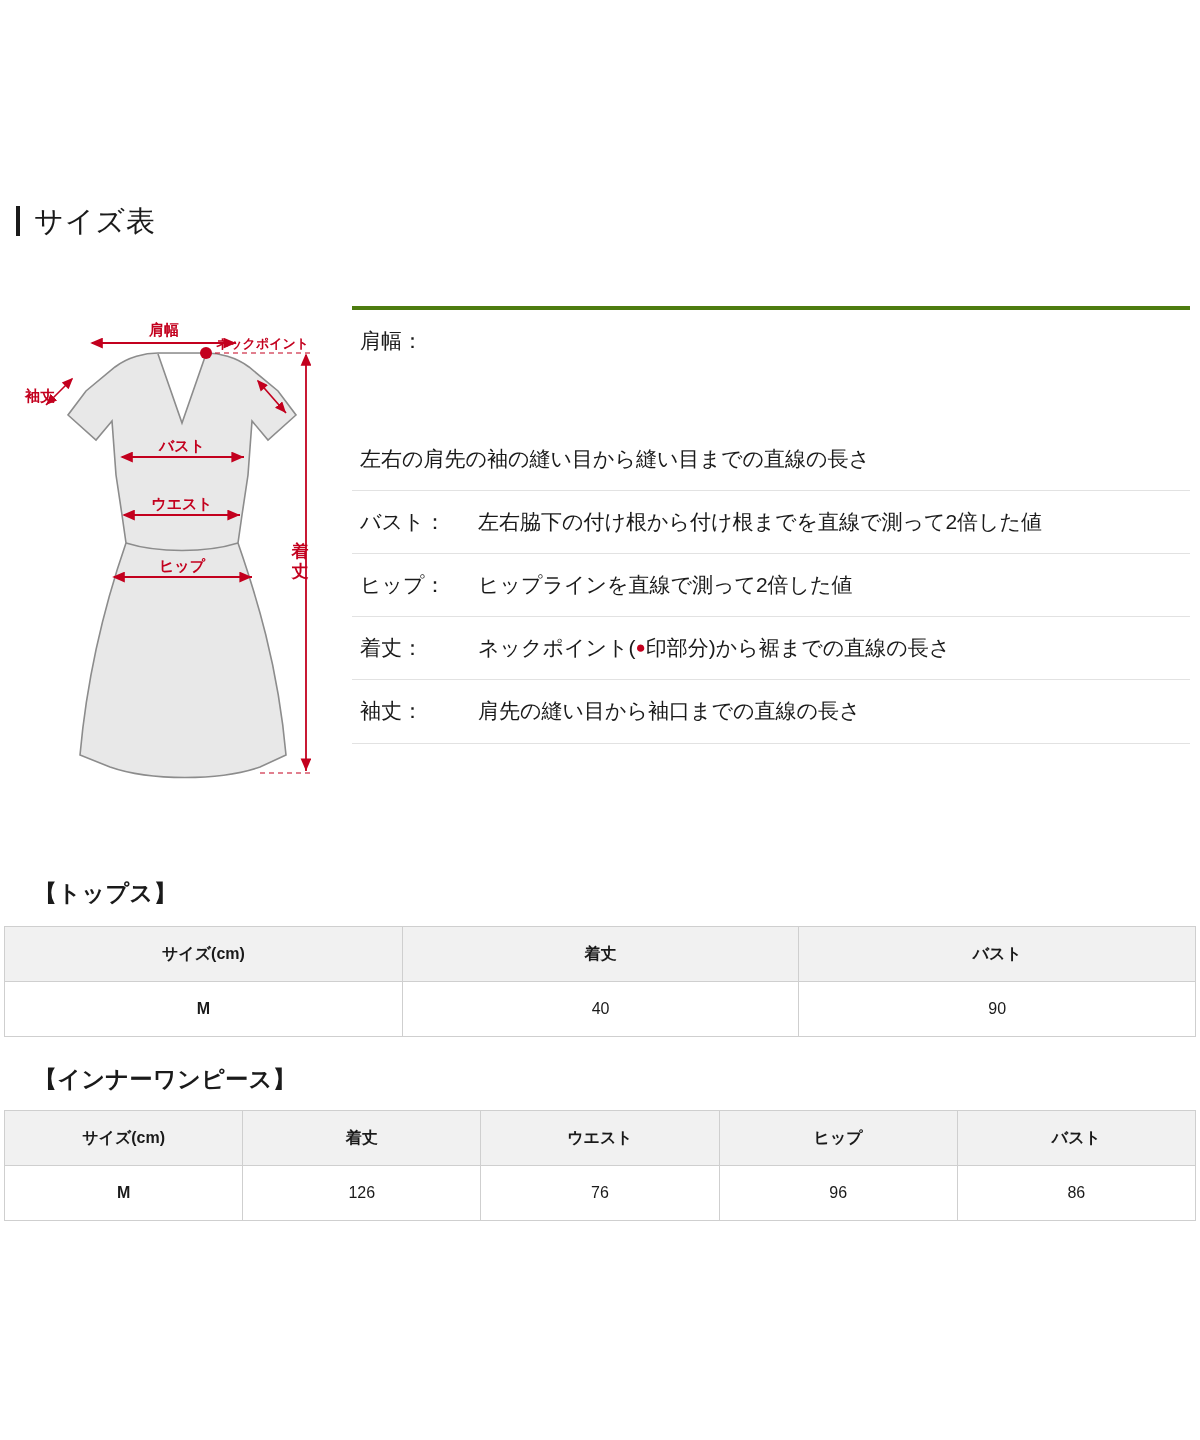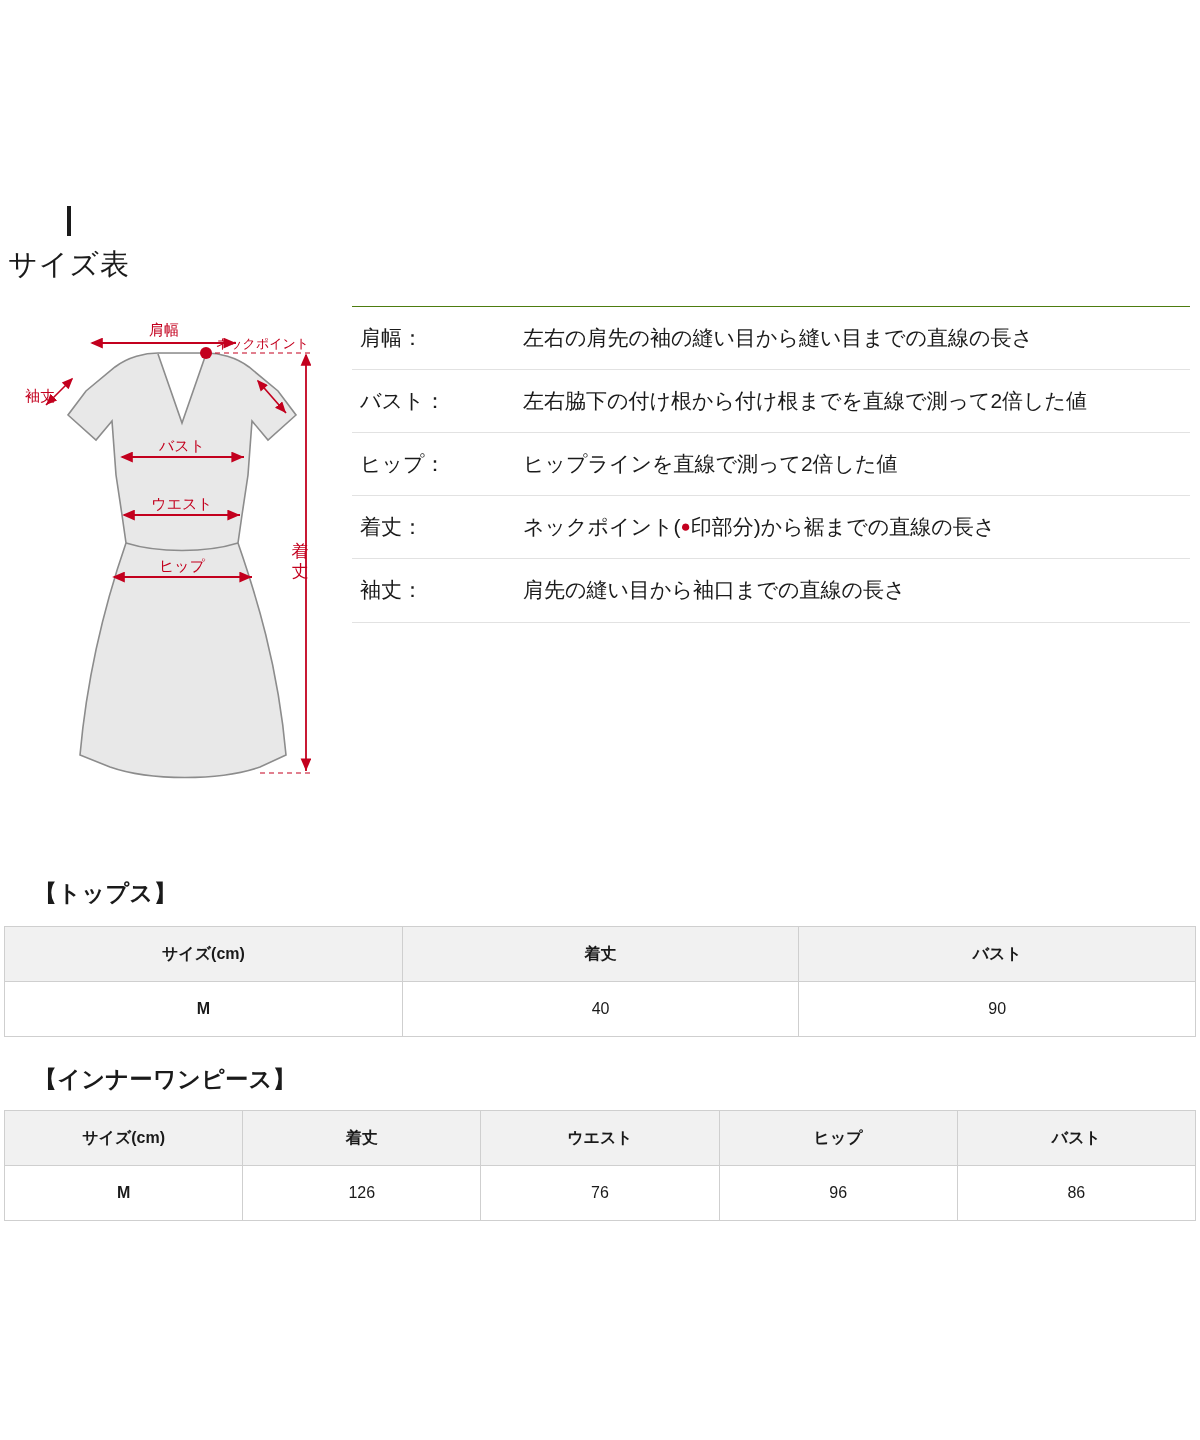--- a/index.html
+++ b/index.html
@@ -12,70 +12,68 @@
   }
   .page {
     position: relative;
     width: 1200px; height: 1440px;
     overflow: hidden;
   }
 
   
   .section-title {
     position: absolute;
-    left: 8px; top: 206px;
+    left: 16px; top: 206px;
     display: flex; align-items: center;
     gap: 14px;
-    flex-direction: column;
   }
   .section-title .bar {
     width: 4px; height: 30px;
     background: #1a1a1a;
     display: inline-block;
   }
   .section-title .txt {
     font-size: 29px;
     font-weight: 500;
     letter-spacing: 1px;
     line-height: 1;
   }
 
   
   .diagram {
     position: absolute;
     left: 10px; top: 305px;
-    width: 330px; height: 520px;
+    width: 330px; height: 520px; font-weight: bold;
   }
 
   
   .defs {
     position: absolute;
     left: 352px; top: 306px;
     width: 838px;
   }
   .def-row {
     display: flex;
     align-items: flex-start;
     border-bottom: 1px solid #e2e2e2;
     padding: 13px 0 13px 8px;
   }
-  .def-row:first-child { border-top: 1px solid #4d7c0f; }
+  .def-row:first-child { border-top: 4px solid #4d7c0f; flex-direction: column; }
   .def-term {
     flex: 0 0 118px;
     font-size: 21px;
     line-height: 1.72;
     color: #1a1a1a;
   }
   .def-desc {
     flex: 1 1 auto;
     font-size: 21px;
     line-height: 1.72;
     color: #1a1a1a;
     white-space: pre-line;
-    margin-left: 45px;
   }
   .dot-red {
     color: #c3001e;
     font-size: 17px;
     vertical-align: 2px;
   }
 
   
   .tbl-heading {
     position: absolute;

